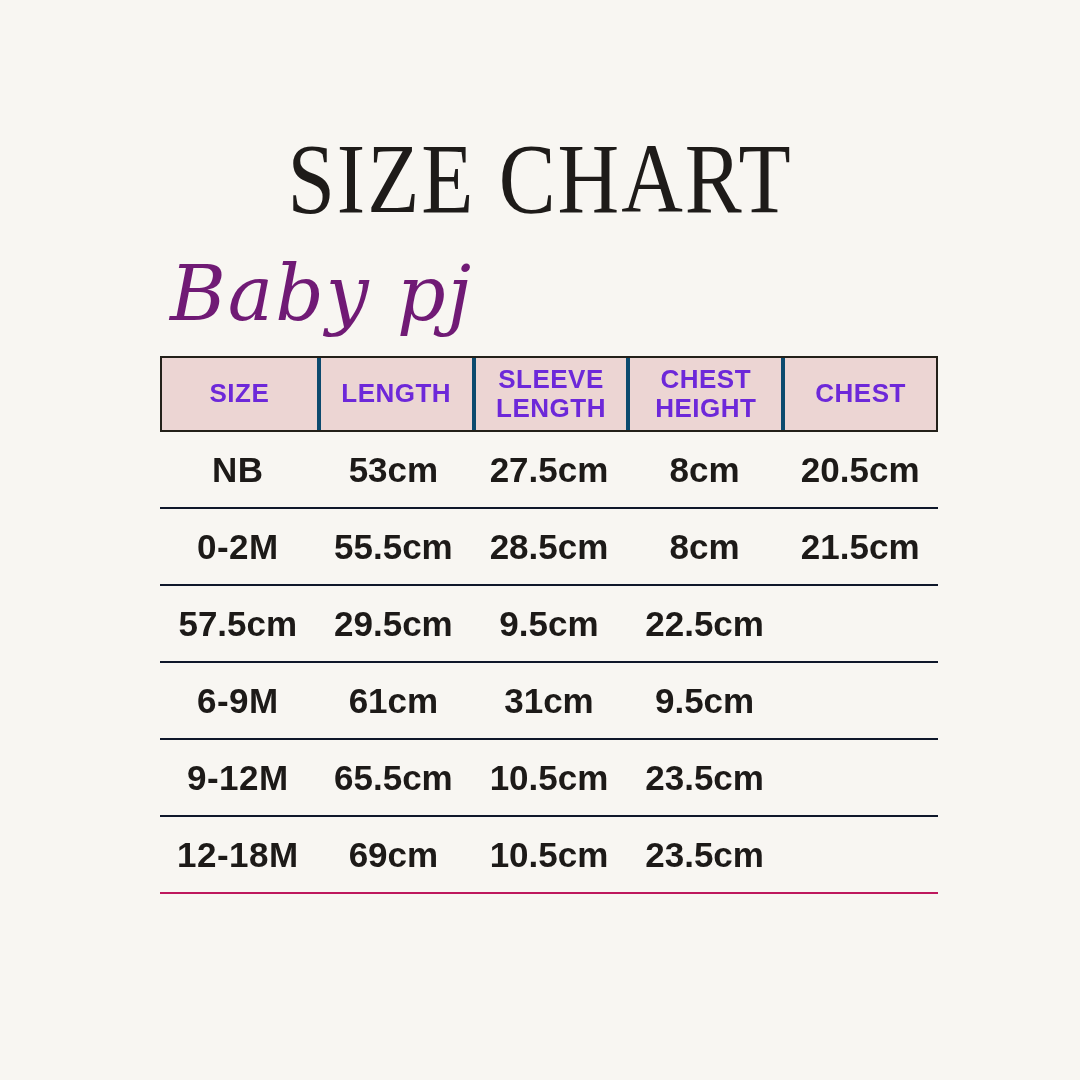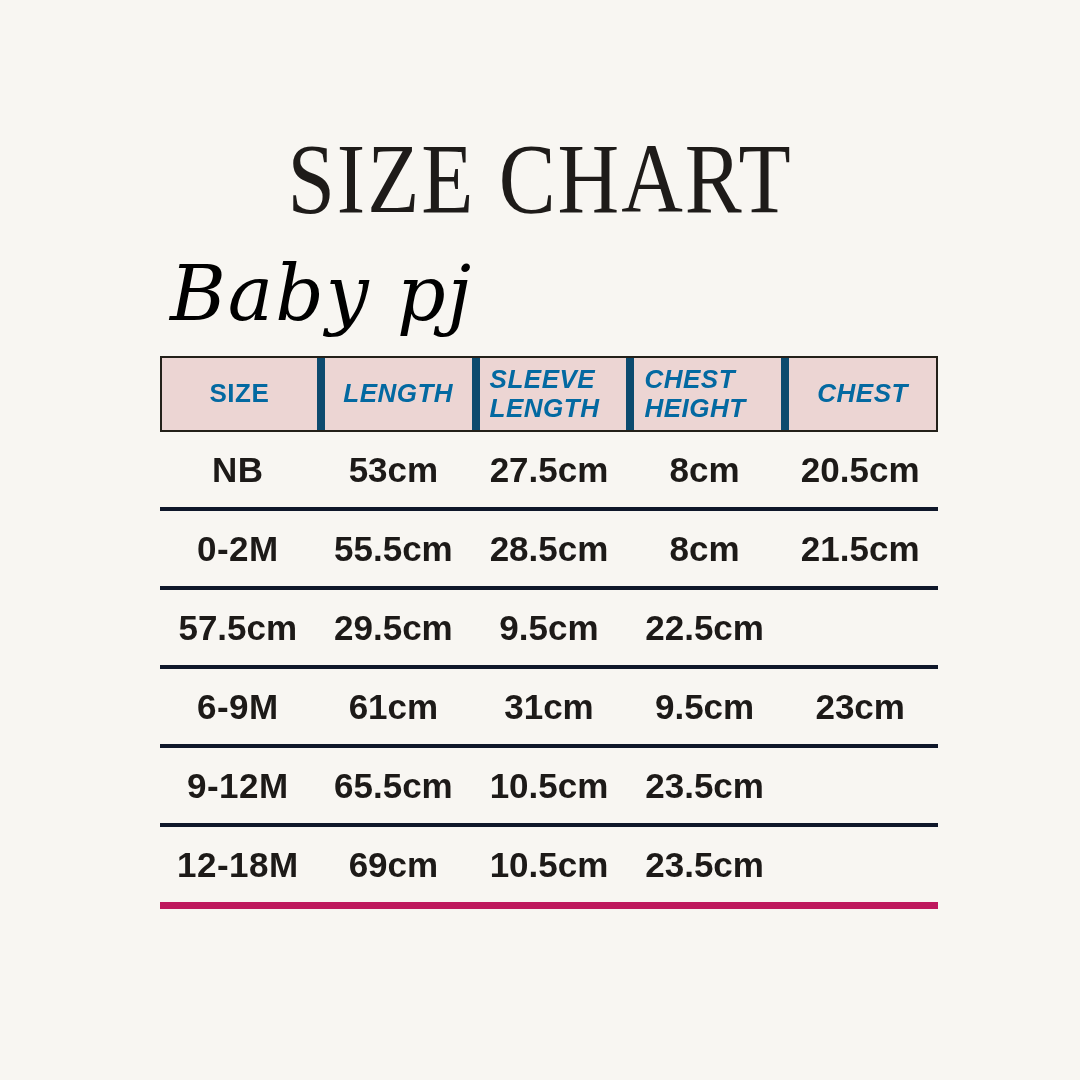--- a/index.html
+++ b/index.html
@@ -33,21 +33,21 @@
     transform-origin: 50% 50%;
   }
   .brand {
     position: absolute;
     top: 252px;
     left: 170px;
     font-family: "DejaVu Serif", serif;
     font-style: italic;
     font-size: 76px;
     line-height: 1.1;
-    color: #000000;
+    color: #701a75;
     letter-spacing: 2px;
     z-index: 2;
   }
   .sizechart {
     position: absolute;
     top: 356px;
     left: 160px;
     width: 778px;
     z-index: 1;
   }
@@ -56,45 +56,44 @@
     grid-template-columns: repeat(5, 1fr);
     background: #ecd5d3;
     border: 2px solid #232019;
     box-sizing: border-box;
   }
   .th {
     min-height: 72px;
     display: flex;
     align-items: center;
     justify-content: center;
-    text-align: left;
+    text-align: center;
     font-weight: bold;
     font-size: 26px;
     line-height: 1.12;
     letter-spacing: 0.5px;
     padding: 4px 10px;
     box-sizing: border-box;
-    color: #0369a1;
+    color: #6d28d9;
   }
   .th + .th {
-    border-left: 8px solid #0c4a6e;
-    font-style: italic;
+    border-left: 4px solid #0c4a6e;
   }
   .tbody {
     width: 100%;
   }
   .tr {
     display: grid;
     grid-template-columns: repeat(5, 1fr);
     height: 75px;
     align-items: center;
-    border-bottom: 4px solid #0f172a;
+    border-bottom: 2px solid #0f172a;
   }
   .tr:last-child {
-    border-bottom: 7px solid #be185d;
+    border-bottom: 2px solid #be185d;
   }
   .td {
     text-align: center;
     font-size: 35px;
     color: #1d1a18;
     white-space: nowrap;
     font-weight: bold;
   }
   .td.size {
     font-weight: bold;
@@ -143,21 +142,20 @@
         <div class="td">29.5cm</div>
         <div class="td">9.5cm</div>
         <div class="td">22.5cm</div>
       </div>
 
       <div class="tr">
         <div class="td size">6-9M</div>
         <div class="td">61cm</div>
         <div class="td">31cm</div>
         <div class="td">9.5cm</div>
-        <div class="td">23cm</div>
       </div>
 
       <div class="tr">
         <div class="td size">9-12M</div>
         <div class="td">65.5cm</div>
         <div class="td">10.5cm</div>
         <div class="td">23.5cm</div>
       </div>
 
       <div class="tr">

